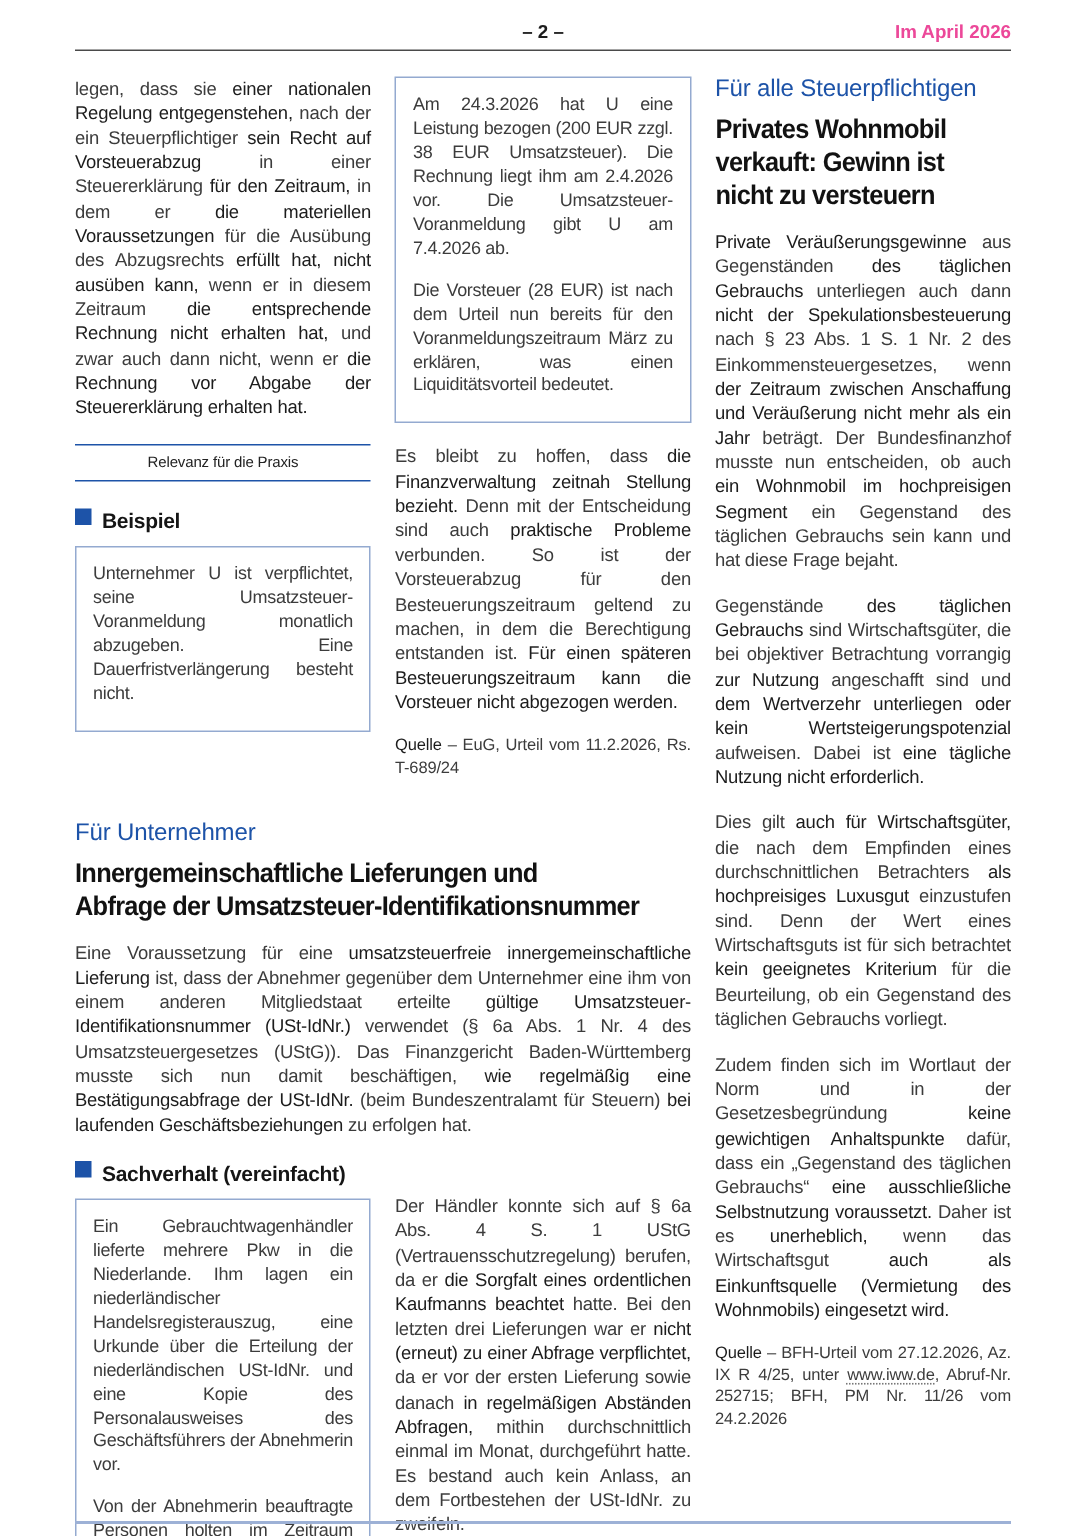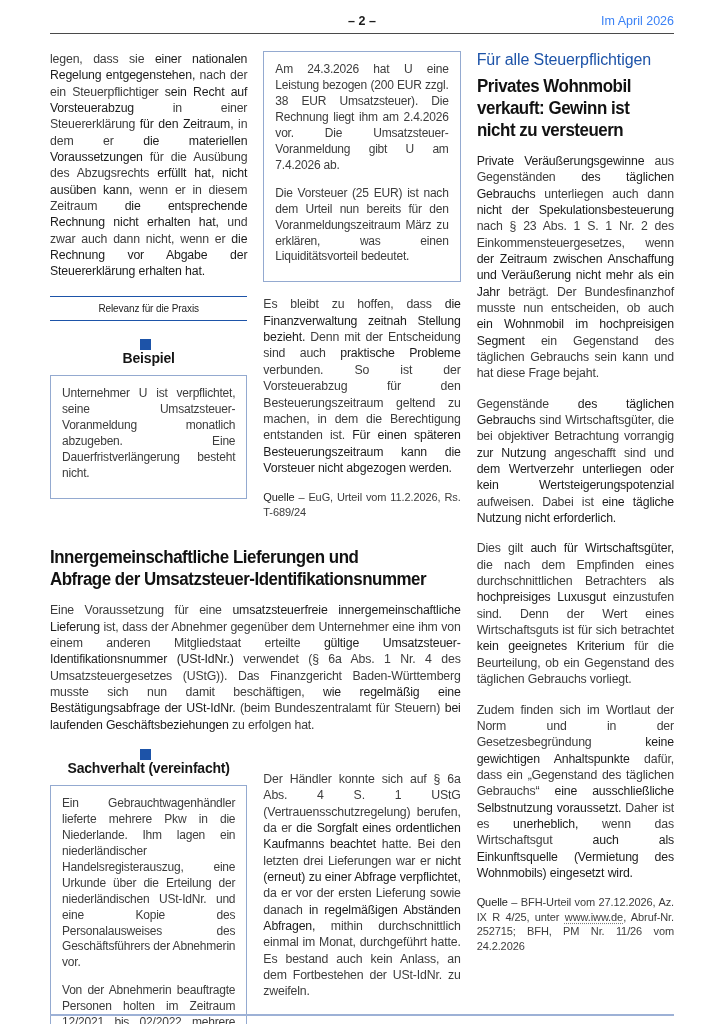--- a/index.html
+++ b/index.html
@@ -22,21 +22,21 @@
 
   
   .hdr {
     position: relative;
     text-align: center;
     font-size: 12.5px;
     color: #222;
     padding-bottom: 5px;
     border-bottom: 1px solid #4a4a4a;
   }
-  .hdr .date { position: absolute; right: 0; top: 0; font-weight: normal; color:#3b82f6; }
+  .hdr .date { position: absolute; right: 0; top: 0; font-weight: bold; color:#ec4899; }
   .hdr .pn { font-weight: bold; color:#1c1c1c; }
 
   
   .content {
     margin-top: 17px;
     display: grid;
     grid-template-columns: 1fr 1fr 1fr;
     column-gap: 16px;
     grid-template-areas:
       "a1l a1m right"
@@ -87,25 +87,24 @@
     border-top: 1.5px solid var(--accent);
     border-bottom: 1.5px solid var(--accent);
     text-align: center;
     font-size: 10px;
     color: #222;
     padding: 6px 0;
     margin: 16px 0 18px 0;
     letter-spacing: -0.1px;
   }
   .lbl {
-    display: flex; align-items: center;
+    display: flex; 
     font-size: 14px; font-weight: bold; color: #151515;
     margin: 2px 0 9px 0;
     letter-spacing: -0.2px;
-    flex-direction: column;
   }
   .sq {
     width: 11px; height: 11px;
     background: var(--accent);
     display: inline-block;
     margin-right: 7px;
     flex: 0 0 auto;
   }
   .bluebox {
     border: 1.5px solid var(--box-border);
@@ -147,27 +146,28 @@
         <span>Beispiel</span>
       </div>
       <div class="bluebox">
         <p class="body">Unternehmer U ist verpflichtet, seine Umsatzsteuer-Voranmeldung monatlich abzugeben. Eine Dauerfristverlängerung besteht nicht.</p>
       </div>
     </div>
 
     <div class="a1m">
       <div class="bluebox" style="margin-bottom:14px;">
         <p class="body">Am 24.3.2026 hat U eine Leistung bezogen (200 EUR zzgl. 38 EUR Umsatzsteuer). Die Rechnung liegt ihm am 2.4.2026 vor. Die Umsatzsteuer-Voranmeldung gibt U am 7.4.2026 ab.</p>
-        <p class="body">Die Vorsteuer (25 EUR) ist nach dem Urteil nun bereits für den Voranmeldungszeitraum März zu erklären, was einen Liquiditätsvorteil bedeutet.</p>
+        <p class="body">Die Vorsteuer (28 EUR) ist nach dem Urteil nun bereits für den Voranmeldungszeitraum März zu erklären, was einen Liquiditätsvorteil bedeutet.</p>
       </div>
       <p class="body"><span>Es bleibt zu hoffen, dass </span><span class="b">die Finanzverwaltung zeitnah Stellung bezieht.</span><span> Denn mit der Entscheidung sind auch </span><span class="b">praktische Probleme</span><span> verbunden. So ist der Vorsteuerabzug für den Besteuerungszeitraum geltend zu machen, in dem die Berechtigung entstanden ist. </span><span class="b">Für einen späteren Besteuerungszeitraum kann die Vorsteuer nicht abgezogen werden.</span></p>
       <p class="quelle"><span class="b">Quelle</span><span> – EuG, Urteil vom 11.2.2026, Rs. T-689/24</span></p>
     </div>
 
     <div class="a3h">
+      <p class="kicker">Für Unternehmer</p>
       <h2 class="title">
         <span class="tl">Innergemeinschaftliche Lieferungen und</span>
         <span class="tl">Abfrage der Umsatzsteuer-Identifikationsnummer</span>
       </h2>
     </div>
 
     <div class="a3i">
       <p class="body"><span>Eine Voraussetzung für eine </span><span class="b">umsatzsteuerfreie innergemeinschaftliche Lieferung</span><span> ist, dass der Abnehmer gegenüber dem Unternehmer eine ihm von einem anderen Mitgliedstaat erteilte </span><span class="b">gültige Umsatzsteuer-Identifikationsnummer (USt-IdNr.)</span><span> verwendet (§ 6a Abs. 1 Nr. 4 des Umsatzsteuergesetzes (UStG)). Das Finanzgericht Baden-Württemberg musste sich nun damit beschäftigen, </span><span class="b">wie regelmäßig eine Bestätigungsabfrage der USt-IdNr.</span><span> (beim Bundeszentralamt für Steuern) </span><span class="b">bei laufenden Geschäftsbeziehungen</span><span> zu erfolgen hat.</span></p>
     </div>
 

